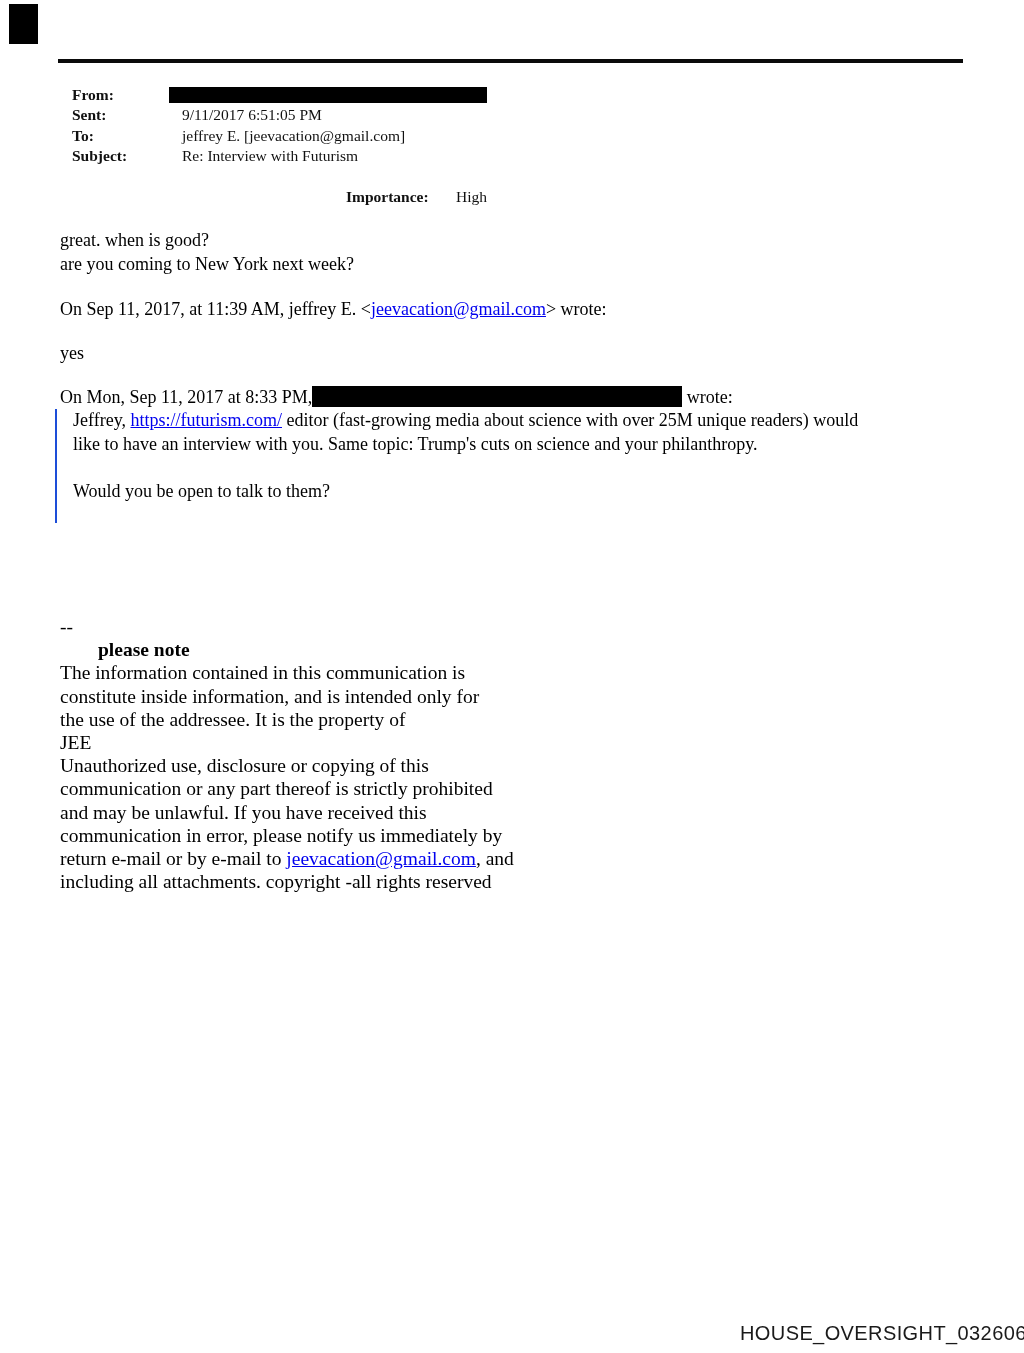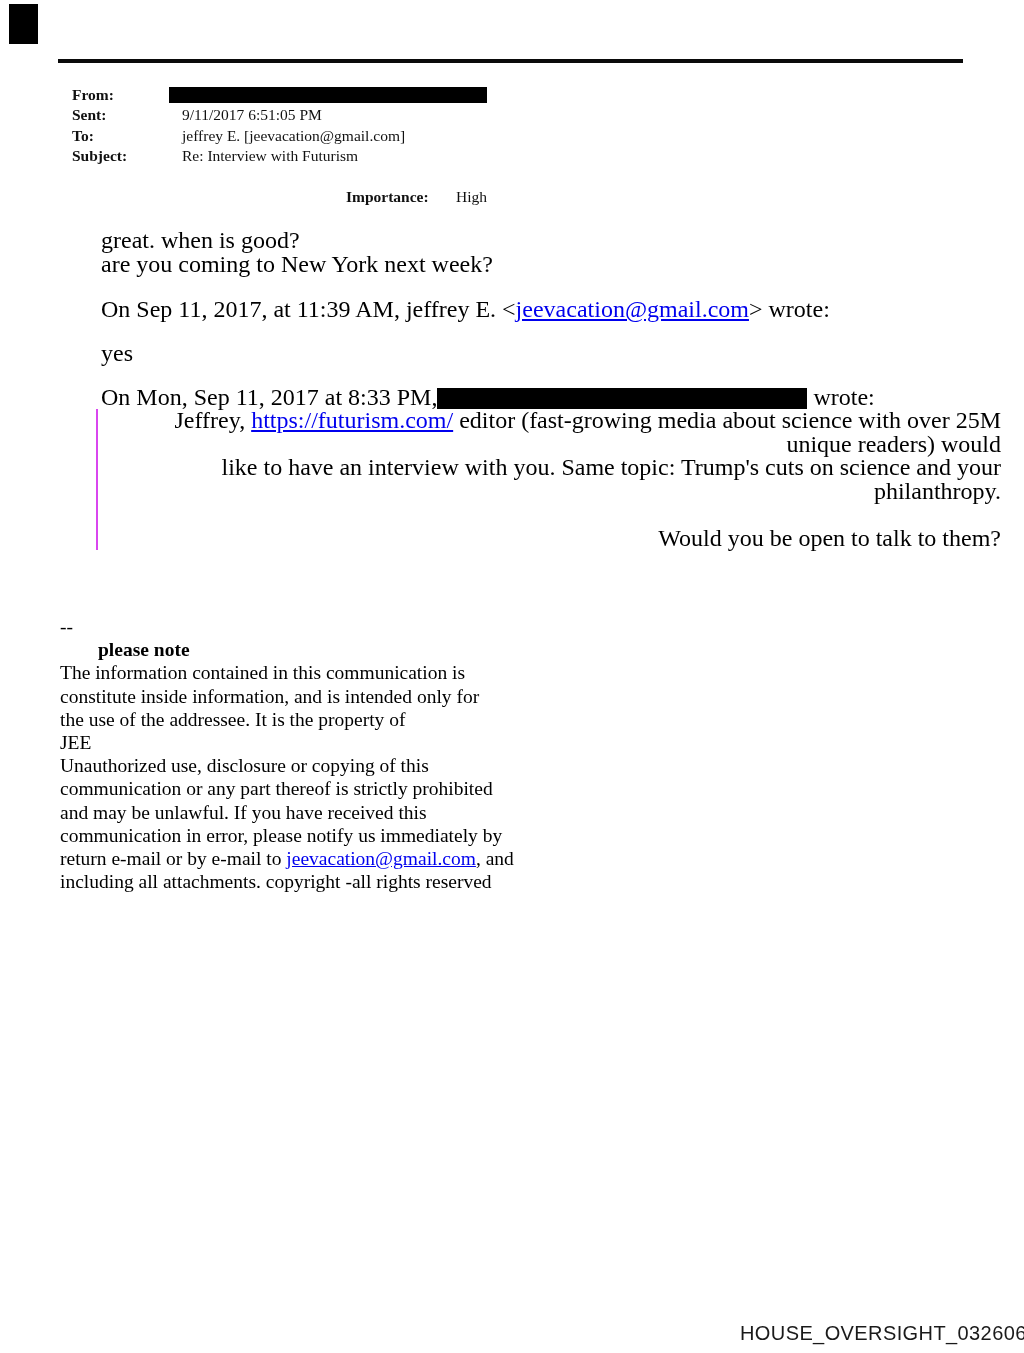--- a/index.html
+++ b/index.html
@@ -28,31 +28,31 @@
   }
   .hrow { display:flex; align-items:flex-start; }
   .hlabel { width:110px; font-weight:bold; flex:0 0 110px; }
   .hvalue { white-space:nowrap; }
   .redact-from {
     display:inline-block; width:318px; height:16px;
     margin-left:-13px; margin-top:2px; vertical-align:top;
   }
   .importance-row { margin-top:21px;justify-content:flex-end; }
 
-  .bodytext { font-size:24px; line-height:23.5px; color:#000000;margin-left:41px; }
+  .bodytext { font-size:18px; line-height:23.5px; color:#000000; }
   .p-greeting { position:absolute; left:60px; top:229px; }
   .p-reply1   { position:absolute; left:60px; top:298px; white-space:nowrap; }
   .p-yes      { position:absolute; left:60px; top:342px; }
   .p-reply2   { position:absolute; left:60px; top:386px; white-space:nowrap; }
   .inline-redact {
     display:inline-block; width:370px; height:21px; vertical-align:-4px;
   }
   .quote {
     position:absolute; left:55px; top:409px; width:905px; min-height:114px;
-    border-left:2px solid #d946ef; padding-left:16px;text-align:right;
+    border-left:2px solid #1d4ed8; padding-left:16px;
   }
   .q-question { margin-top:23.5px; }
   .sig {
     position:absolute; left:60px; top:615px; width:520px;
     font-size:19.5px; line-height:23.2px;
   }
   .note-line { padding-left:38px;font-weight:bold; }
   a.lnk, .lnk { color:#0000EE; text-decoration:underline; cursor:pointer; }
   .bates {
     position:absolute; left:740px; top:1322px;

